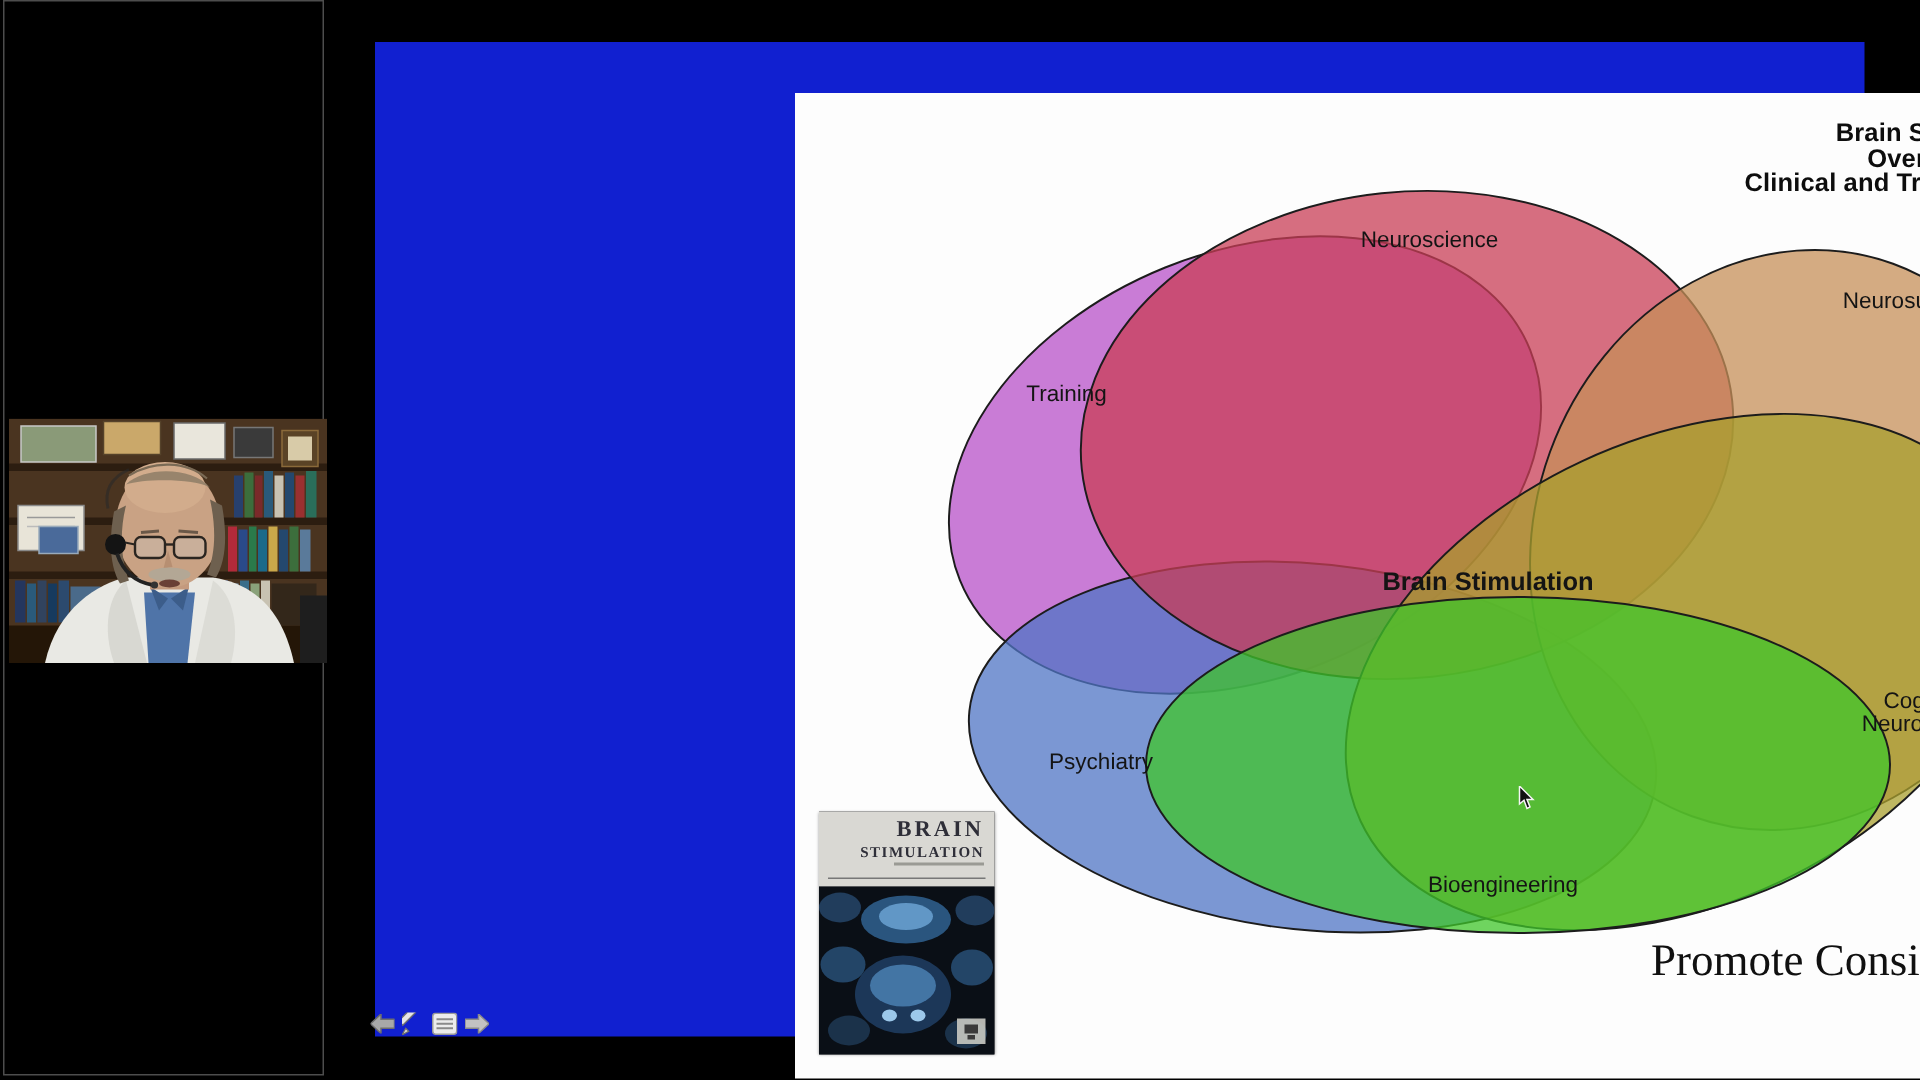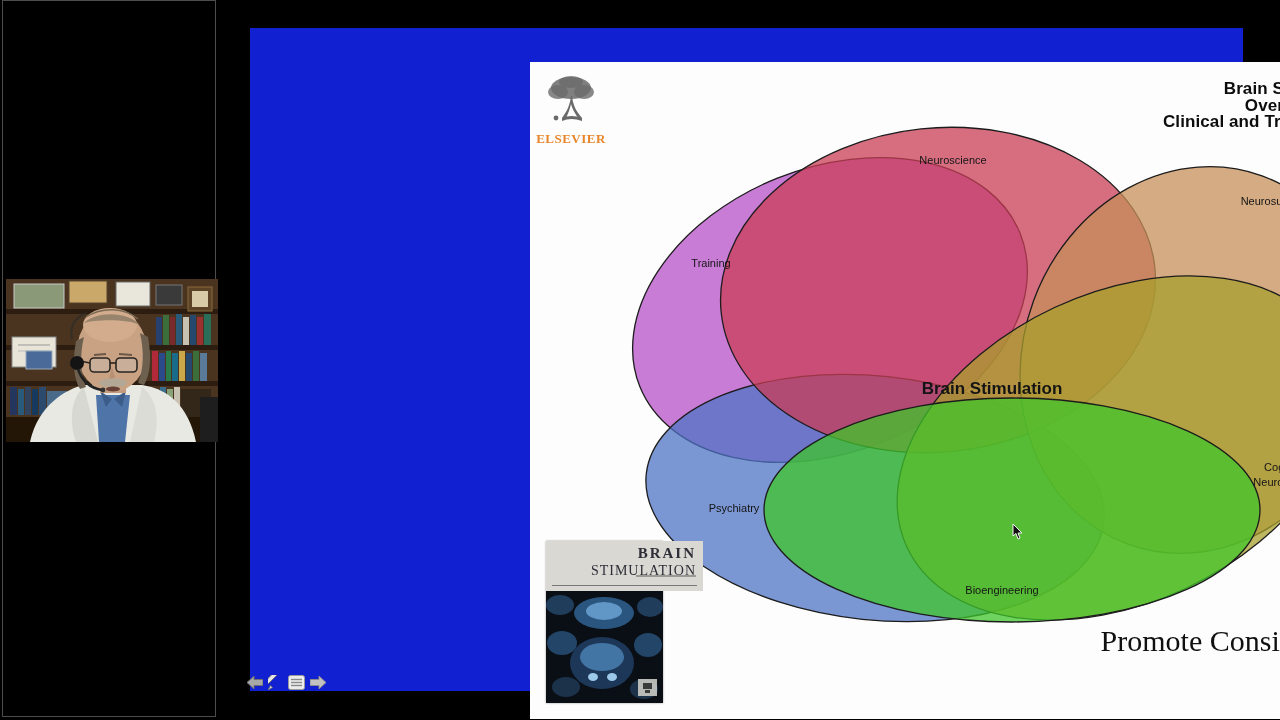--- a/index.html
+++ b/index.html
@@ -18,35 +18,35 @@
   #elsevier{position:absolute;left:6px;top:12px;width:70px;text-align:center;}
   #elsevier-word{font-family:"Liberation Serif", serif;font-size:13px;letter-spacing:.5px;
                  color:#e8862b;font-weight:bold;margin-top:1px;}
 
   #slide-title{position:absolute;left:610px;top:19px;width:310px;text-align:center;
                font-weight:bold;font-size:17px;line-height:16.5px;color:#0d0d0d;letter-spacing:.1px;}
 
   #venn{position:absolute;left:0;top:0;width:939px;height:657px;}
   .vset{fill-opacity:.75;stroke:#1c1c1c;stroke-width:1.3;}
 
-  .venn-label{position:absolute;transform:translate(-50%,-50%);font-size:11px;color:#141414;
+  .venn-label{position:absolute;transform:translate(-50%,-50%);font-size:15px;color:#141414;
               white-space:pre-line;text-align:center;line-height:15px;}
   .venn-label.bold{font-weight:bold;font-size:17px;}
 
   #promote{position:absolute;left:446px;top:562px;width:500px;text-align:center;
            font-family:"Liberation Serif", serif;font-size:30px;color:#101010;}
 
   
   #book{position:absolute;left:16px;top:479px;width:117px;height:162px;background:#0a0e14;
         box-shadow:0 0 2px rgba(0,0,0,.4);}
-  #book-head{position:absolute;left:0;top:0;width:117px;height:50px;background:#d9d8d3;padding-left:40px;}
+  #book-head{position:absolute;left:0;top:0;width:117px;height:50px;background:#d9d8d3;}
   #book-title1{position:absolute;right:7px;top:4px;font-family:"Liberation Serif", serif;
                font-size:15px;letter-spacing:2px;color:#2e2e38;font-weight:bold;}
   #book-title2{position:absolute;right:7px;top:22px;font-family:"Liberation Serif", serif;
-               font-size:14px;letter-spacing:1px;color:#2e2e38;font-weight:normal;}
+               font-size:10px;letter-spacing:1px;color:#2e2e38;font-weight:bold;}
   .book-rule{position:absolute;left:6px;right:6px;height:1px;background:#777;}
   .book-sub{position:absolute;right:7px;height:2px;background:#9a9a94;}
 
   
   #toolbar{position:absolute;left:246px;top:673px;height:18px;display:flex;gap:4px;align-items:center;}
   .tool-btn{width:17px;height:16px;display:flex;align-items:center;justify-content:center;cursor:pointer;}
 
   #cursor{position:absolute;left:482px;top:462px;}
 </style>
 </head>
@@ -139,34 +139,20 @@
         <path d="M72,90 Q78,108 96,111" stroke="#222" stroke-width="2.6" fill="none"></path>
         <circle cx="97" cy="111" r="2.4" fill="#333"></circle>
         <path d="M66,60 Q62,42 80,34" stroke="#2a2a2a" stroke-width="2" fill="none" opacity=".6"></path>
       </svg>
     </div>
   </div>
 
   <div id="blue-frame">
     <div id="slide">
 
-      <div id="elsevier">
-        <svg width="58" height="52" viewBox="0 0 58 52">
-          <g fill="#6a6a6a">
-            <ellipse cx="29" cy="14" rx="20" ry="11" opacity=".85"></ellipse>
-            <ellipse cx="16" cy="18" rx="10" ry="7" opacity=".8"></ellipse>
-            <ellipse cx="42" cy="18" rx="10" ry="7" opacity=".8"></ellipse>
-            <ellipse cx="29" cy="8" rx="12" ry="6" opacity=".8"></ellipse>
-            <path d="M29,22 C28,30 26,36 20,44 L24,44 C27,38 28,34 29,30 C30,34 32,38 36,44 L40,44 C33,36 31,30 30,22 Z"></path>
-            <path d="M20,44 Q29,40 40,44 L40,47 Q29,43 20,47 Z"></path>
-            <circle cx="14" cy="44" r="2.4"></circle>
-          </g>
-        </svg>
-        <div id="elsevier-word">ELSEVIER</div>
-      </div>
 
       <div id="slide-title">
         <div>Brain Stimulation</div>
         <div>Overlapping</div>
         <div>Clinical and Training Disciplines</div>
       </div>
 
       <svg id="venn" viewBox="280 34 939 657">
         <ellipse class="vset" cx="580" cy="282" rx="205" ry="142" transform="rotate(-22 580 282)" fill="#b750c8"></ellipse>
         <ellipse class="vset" cx="625" cy="470" rx="230" ry="122" transform="rotate(6 625 470)" fill="#4f74c4"></ellipse>

